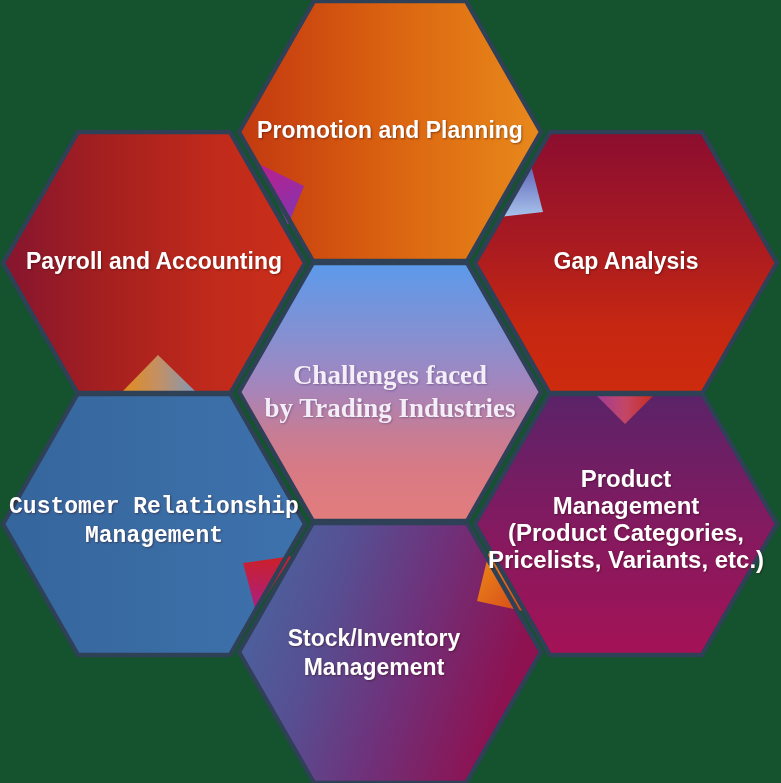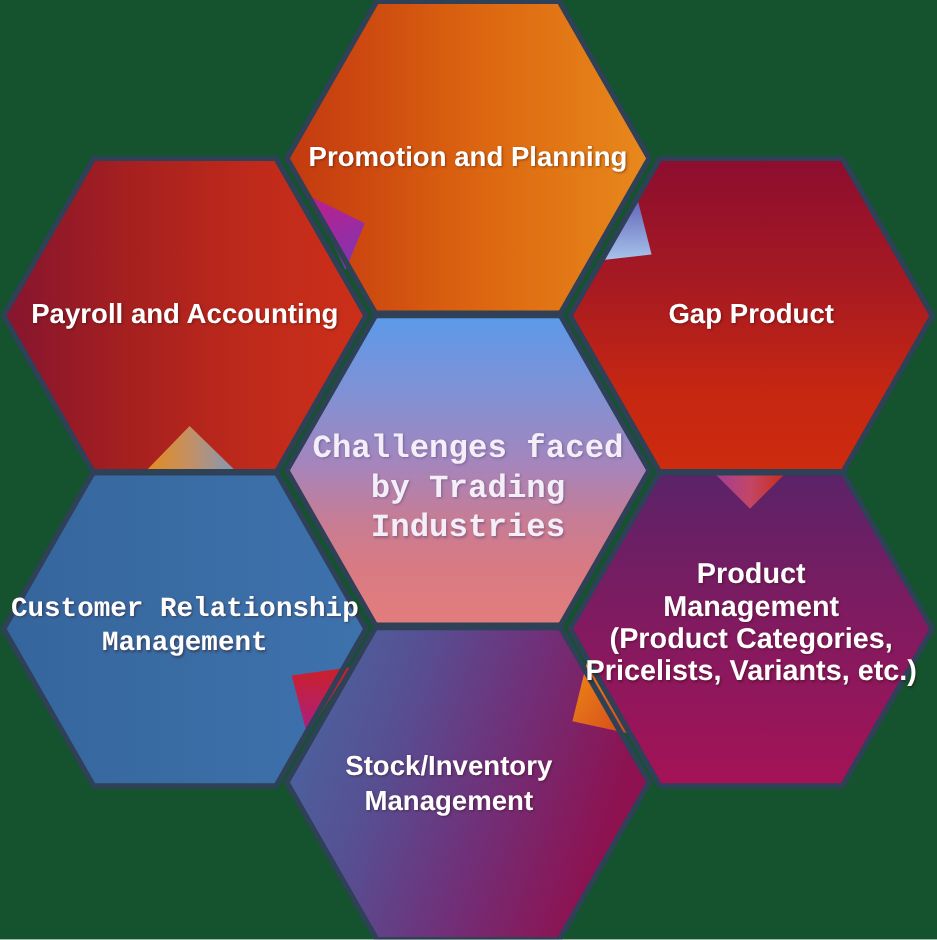--- a/index.html
+++ b/index.html
@@ -25,21 +25,21 @@
     pointer-events: none;
   }
   .hex-label.small {
     font-size: 24px;
     line-height: 27px;
   }
   .center-label {
     position: absolute;
     width: 302px;
     text-align: center;
-    font-family: Liberation Mono, monospace;
+    font-family: Liberation Serif, serif;
     font-weight: bold;
     font-size: 27px;
     line-height: 33px;
     color: #F3EEF7;
     white-space: pre-line;
     text-shadow: 1px 1px 2px rgba(70,50,100,0.4);
     pointer-events: none;
   }
 </style>
 </head>
@@ -144,21 +144,21 @@
       <polygon points="475,524 550,393 702,393 777,524 702,655 550,655"></polygon>
       <polygon points="239,652 314,521 466,521 541,652 466,783 314,783"></polygon>
       <polygon points="239,392 314,261 466,261 541,392 466,523 314,523"></polygon>
     </g>
   </svg>
 
   <div class="hex-label" style="left:240px; top:116px;">Promotion and Planning</div>
 
   <div class="hex-label" style="left:4px; top:247px;">Payroll and Accounting</div>
 
-  <div class="hex-label" style="left:476px; top:247px;">Gap Product</div>
+  <div class="hex-label" style="left:476px; top:247px;">Gap Analysis</div>
 
   <div class="center-label" style="left:239px; top:359px;">Challenges faced
 by Trading Industries</div>
 
   <div class="hex-label" style="left:4px; top:493px;font-family:Liberation Mono, monospace;">Customer Relationship
 Management</div>
 
   <div class="hex-label small" style="left:476px; top:465px;">Product
 Management
 (Product Categories,

